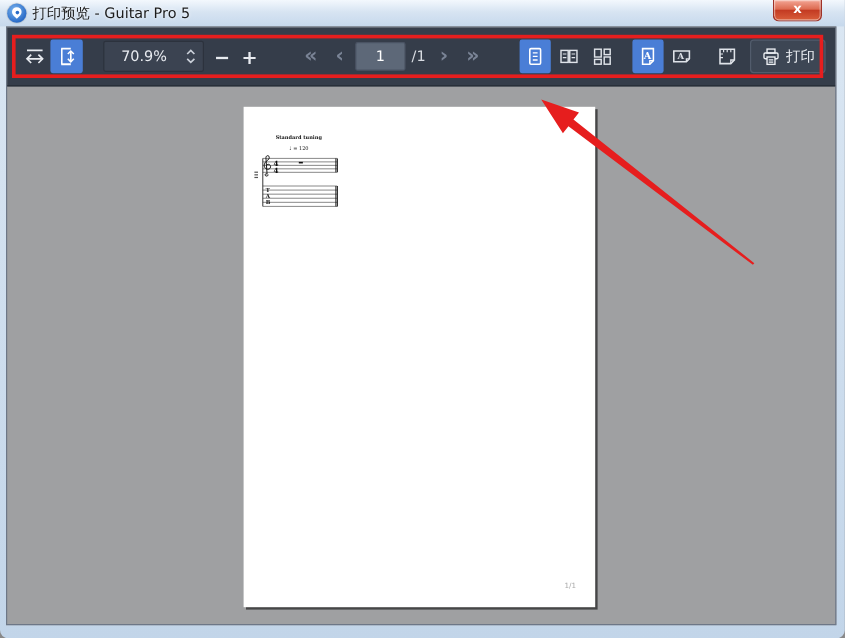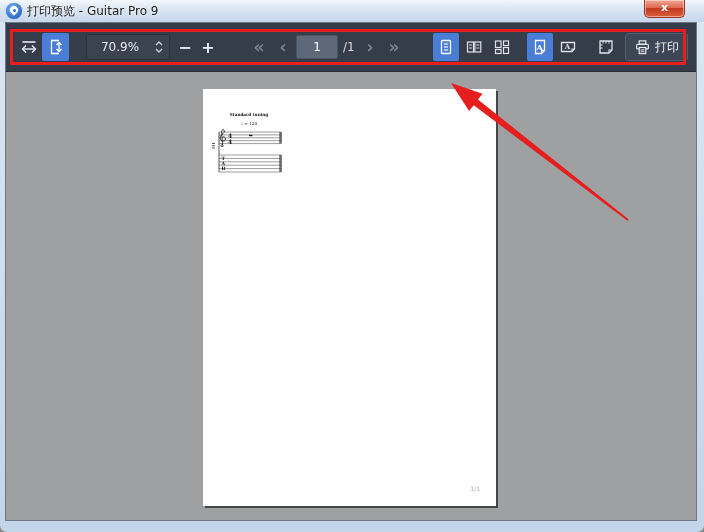--- a/index.html
+++ b/index.html
@@ -114,21 +114,21 @@
 </head>
 <body>
 
 <div class="window">
 
   <div class="titlebar">
     <span class="app-icon">
       <span class="pin"></span>
       <span class="pin-dot"></span>
     </span>
-    <span class="title-text">打印预览 - Guitar Pro 9</span>
+    <span class="title-text">打印预览 - Guitar Pro 5</span>
     <div class="close-btn">
       <span>x</span>
     </div>
   </div>
 
   <div class="content">
 
     <div class="toolbar">
 
       <div class="tb" style="left:10px;top:11px;width:25px;height:26px;">

